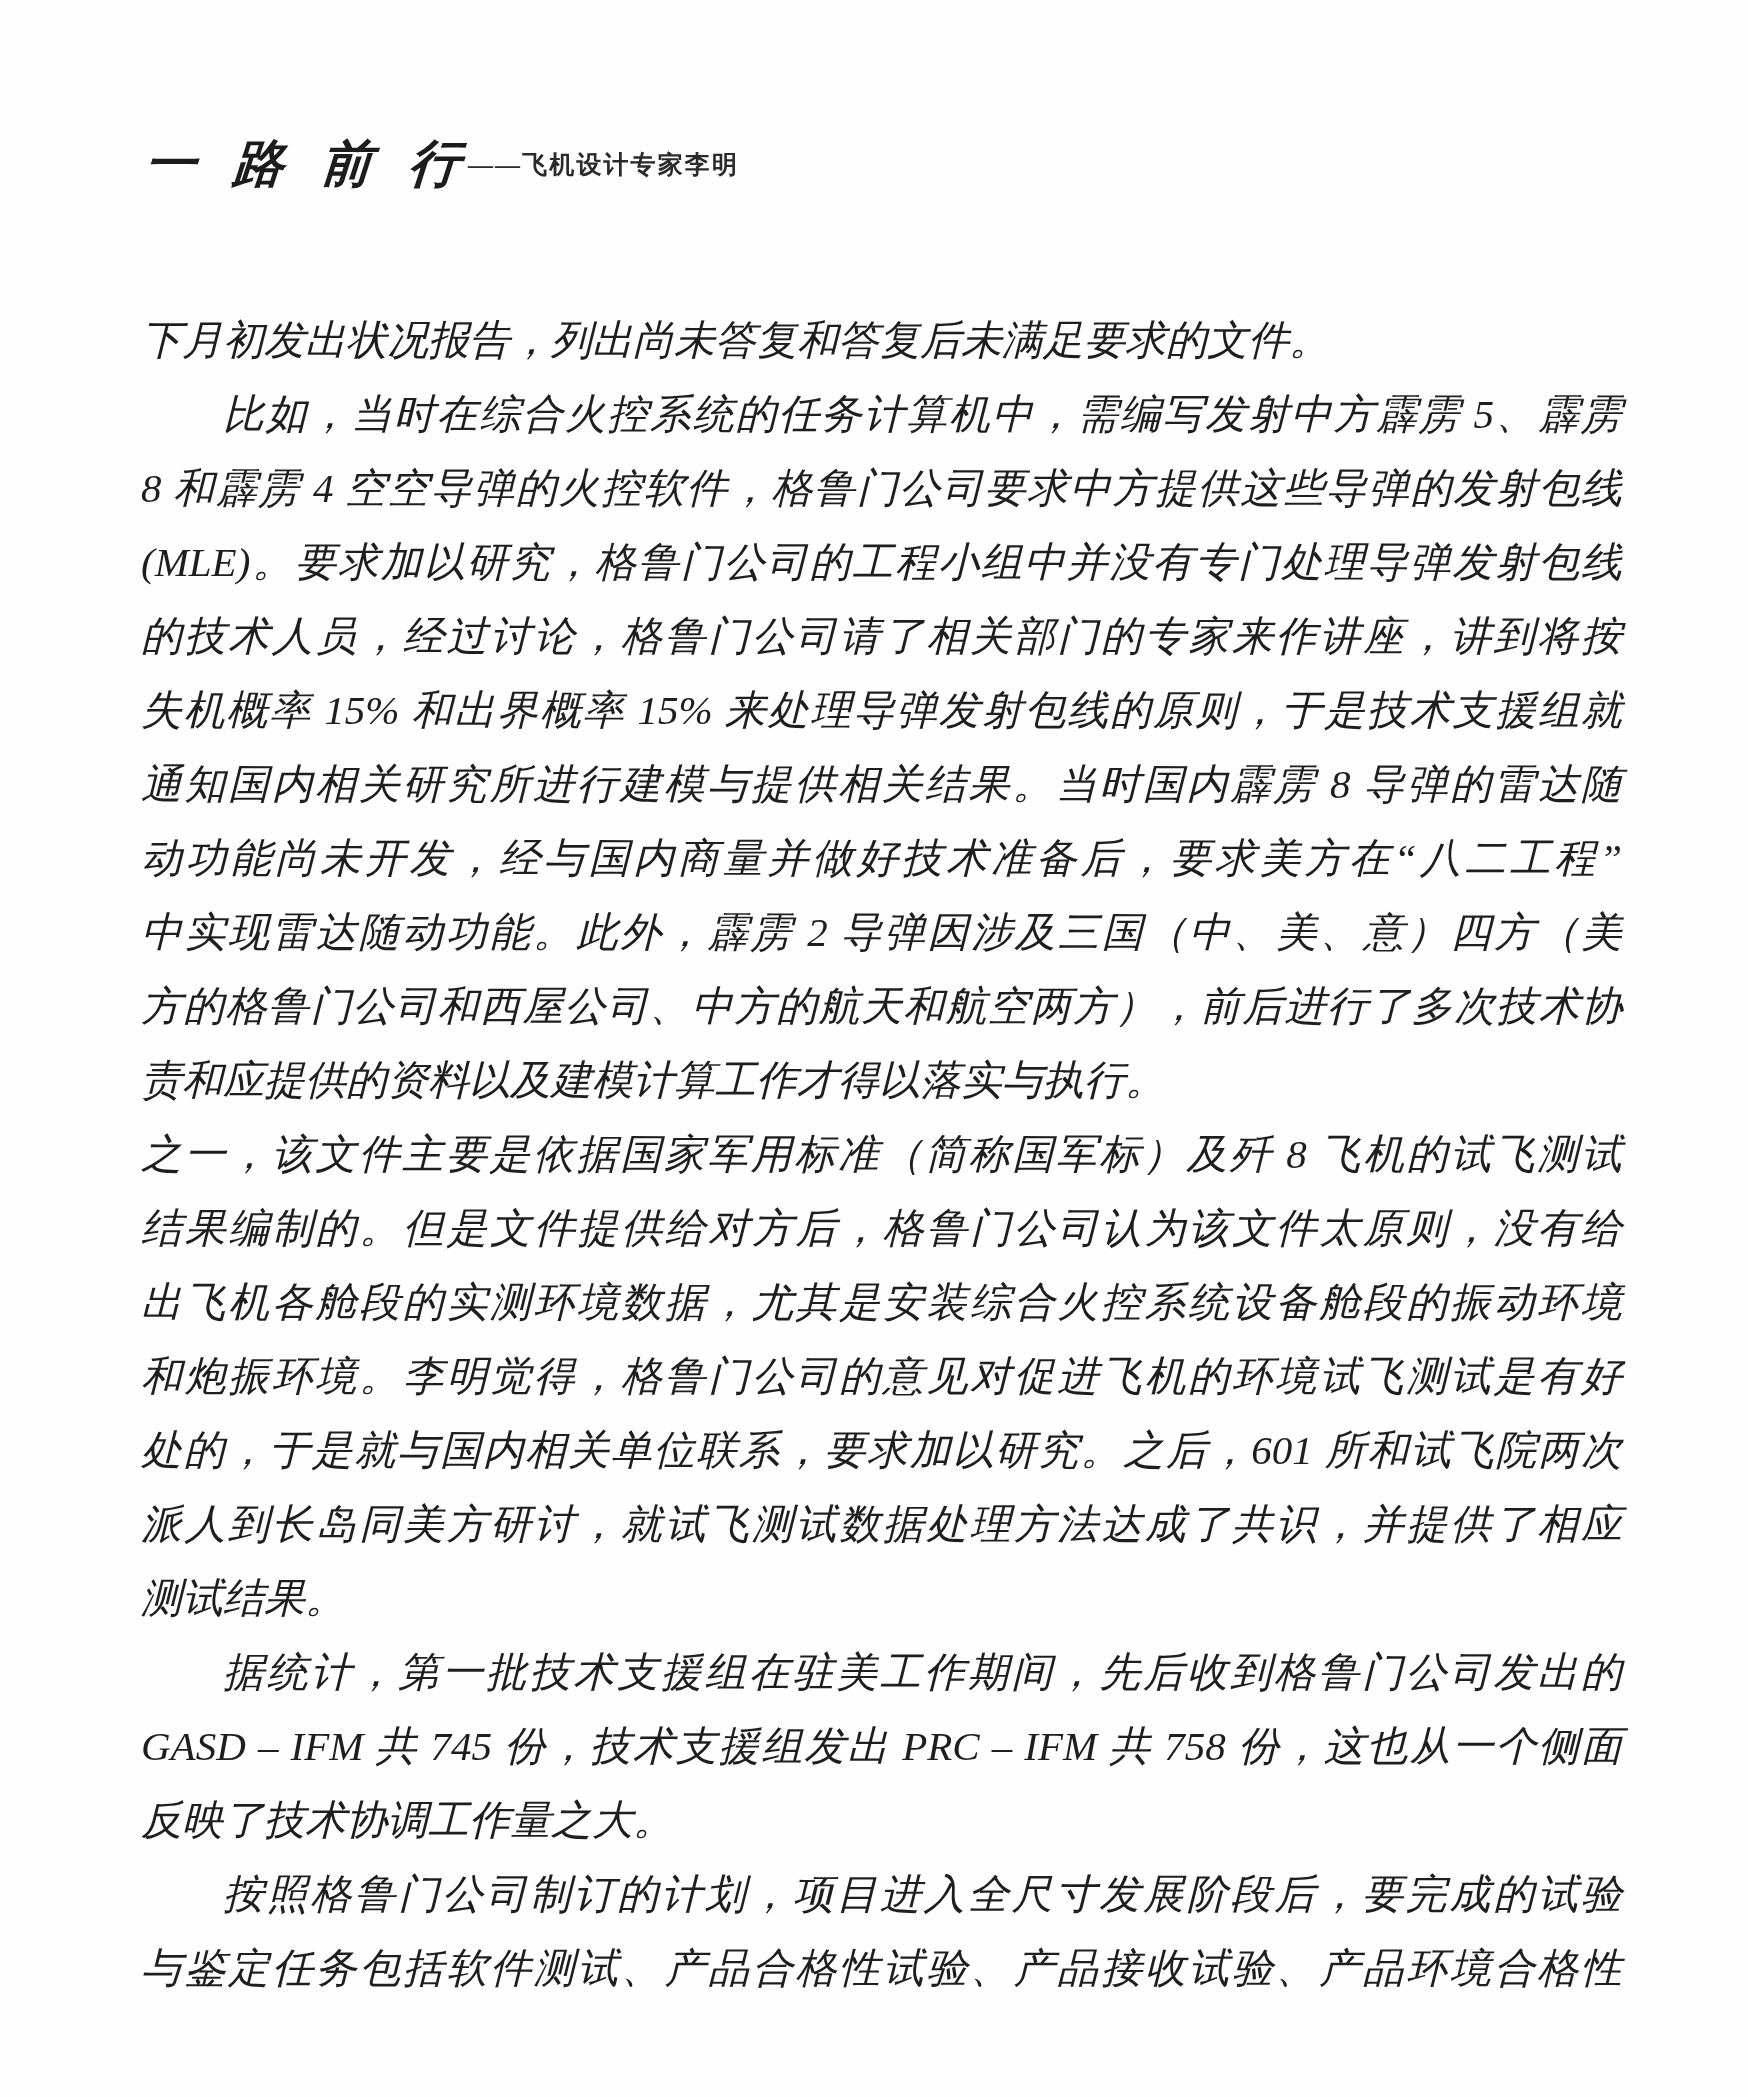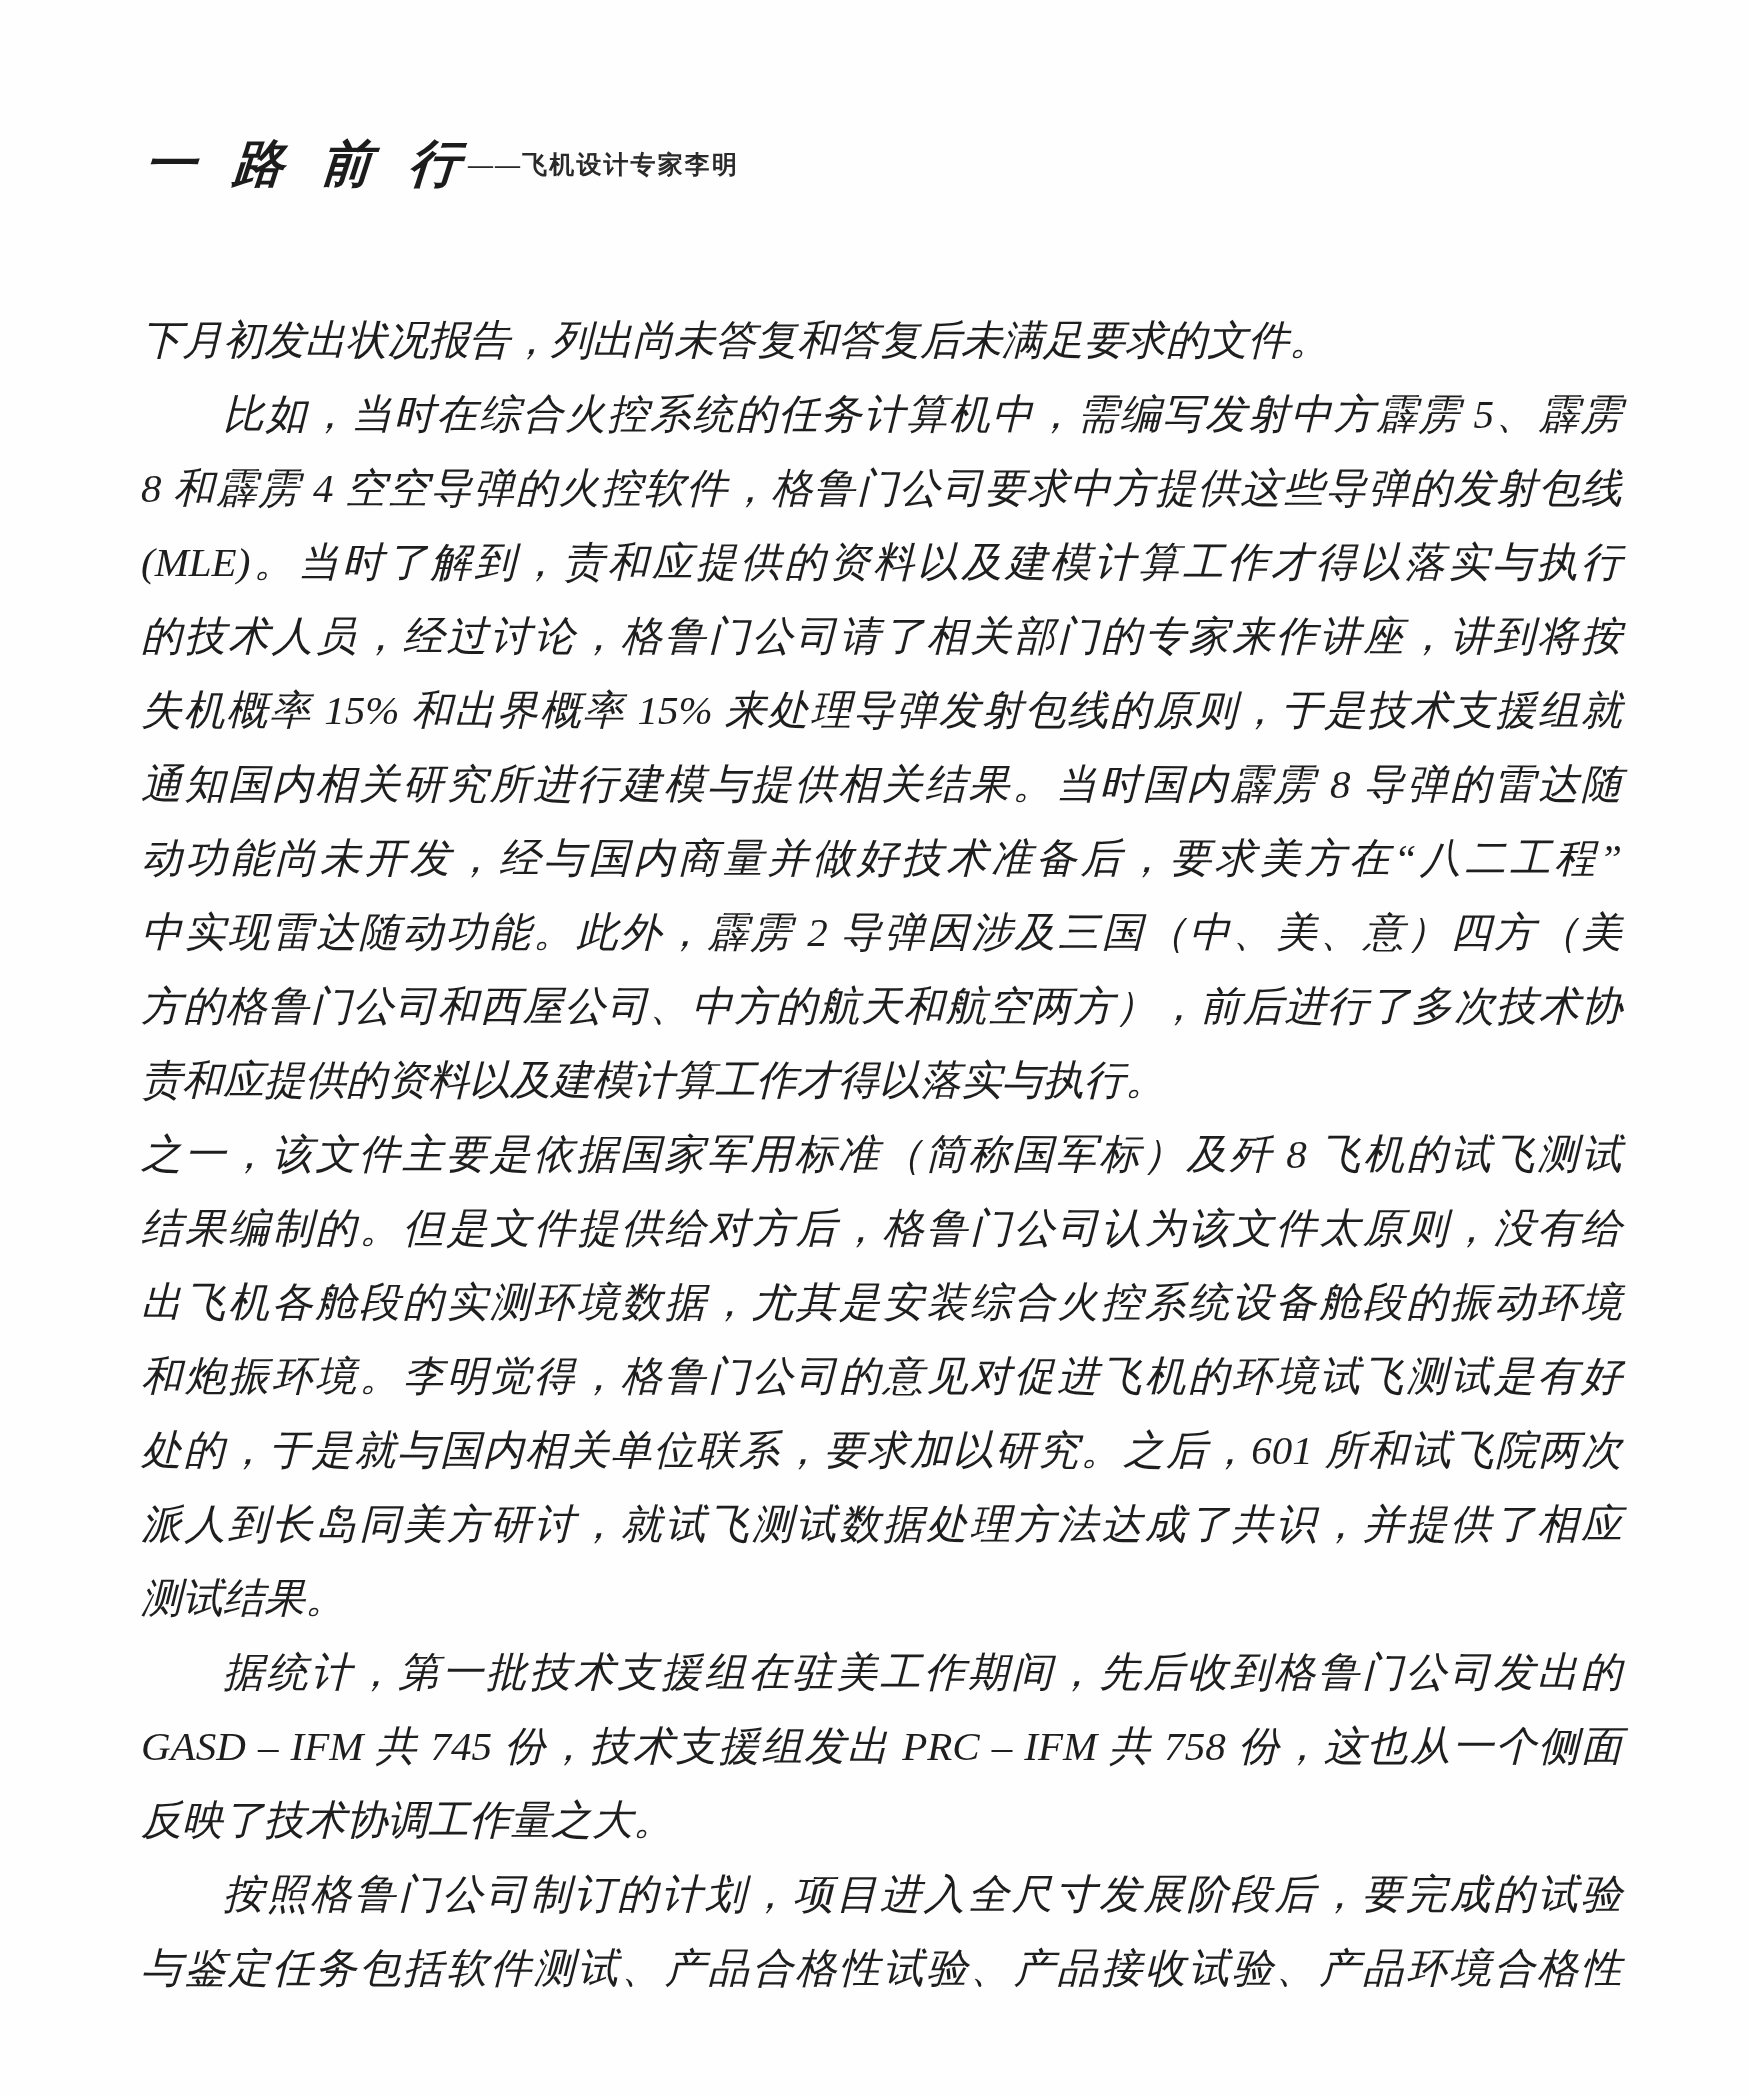--- a/index.html
+++ b/index.html
@@ -71,21 +71,21 @@
     <span class="book-title">一路前行</span>
     <span class="book-subtitle">——飞机设计专家李明</span>
   </div>
 
   <div class="body-text">
 
     <div class="line short">下月初发出状况报告，列出尚未答复和答复后未满足要求的文件。</div>
 
     <div class="line indent">比如，当时在综合火控系统的任务计算机中，需编写发射中方霹雳 5、霹雳</div>
     <div class="line">8 和霹雳 4 空空导弹的火控软件，格鲁门公司要求中方提供这些导弹的发射包线</div>
-    <div class="line">(MLE)。当时了解到，责和应提供的资料以及建模计算工作才得以落实与执行</div>
+    <div class="line">(MLE)。要求加以研究，格鲁门公司的工程小组中并没有专门处理导弹发射包线</div>
     <div class="line">的技术人员，经过讨论，格鲁门公司请了相关部门的专家来作讲座，讲到将按</div>
     <div class="line">失机概率 15% 和出界概率 15% 来处理导弹发射包线的原则，于是技术支援组就</div>
     <div class="line">通知国内相关研究所进行建模与提供相关结果。当时国内霹雳 8 导弹的雷达随</div>
     <div class="line">动功能尚未开发，经与国内商量并做好技术准备后，要求美方在“八二工程”</div>
     <div class="line">中实现雷达随动功能。此外，霹雳 2 导弹因涉及三国（中、美、意）四方（美</div>
     <div class="line">方的格鲁门公司和西屋公司、中方的航天和航空两方），前后进行了多次技术协</div>
     <div class="line short">责和应提供的资料以及建模计算工作才得以落实与执行。</div>
 
     <div class="line">之一，该文件主要是依据国家军用标准（简称国军标）及歼 8 飞机的试飞测试</div>
     <div class="line">结果编制的。但是文件提供给对方后，格鲁门公司认为该文件太原则，没有给</div>

